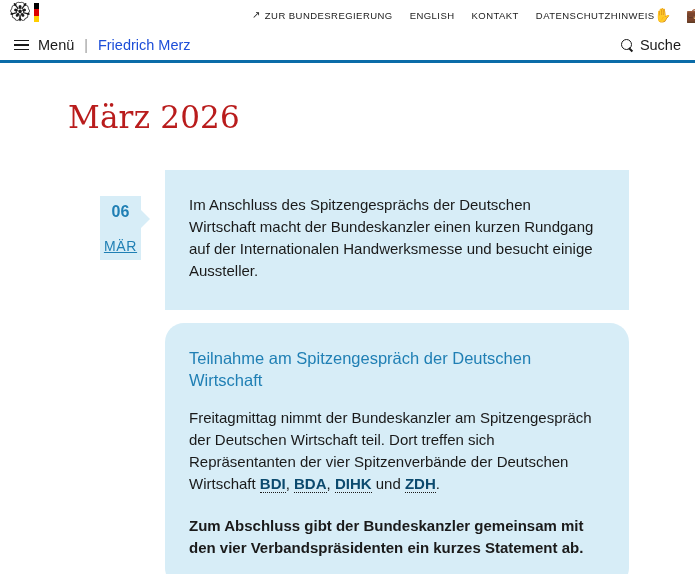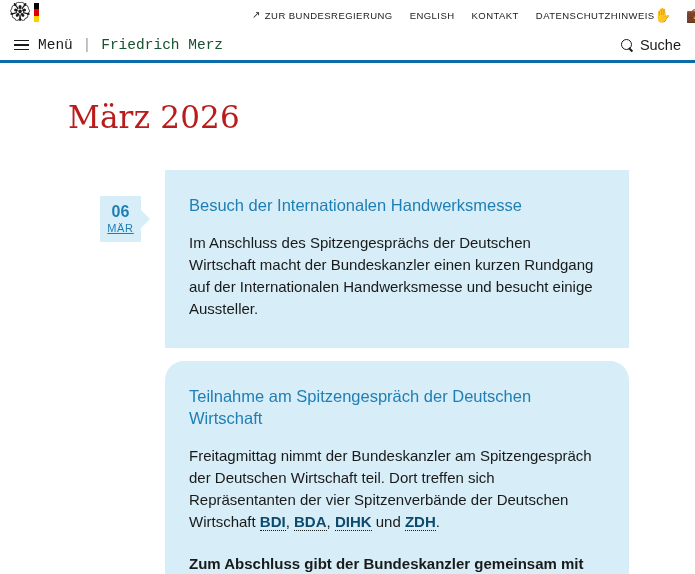--- a/index.html
+++ b/index.html
@@ -91,40 +91,39 @@
     align-items: center;
     padding: 0 14px 0 14px;
     border-bottom: 3px solid #0b6ca8;
   }
   .menu-left {
     display: flex;
     align-items: center;
     gap: 9px;
     font-size: 14.5px;
     color: #1a1a1a;
-    font-family: Liberation Mono, monospace;
   }
   .burger {
     display: inline-flex;
     flex-direction: column;
     justify-content: center;
     gap: 3px;
     width: 15px;
     height: 13px;
     cursor: pointer;
   }
   .burger span {
     display: block;
     height: 1.6px;
     width: 100%;
     background: #1a1a1a;
   }
   .menu-label { font-size: 14.5px; color: #1a1a1a; }
   .menu-sep { color: #9a9a9a; font-size: 14px; padding: 0 1px; }
-  .menu-person { font-size: 14.5px; color: #14532d; }
+  .menu-person { font-size: 14.5px; color: #1d4ed8; }
   .search-area {
     margin-left: auto;
     display: flex;
     align-items: center;
     gap: 6px;
     font-size: 14.5px;
     color: #1a1a1a;
     cursor: pointer;
   }
   .search-icon {
@@ -188,23 +187,23 @@
     position: relative;
     z-index: 2;
   }
   .date-day {
     font-size: 16px;
     font-weight: bold;
     line-height: 17px;
     color: #1f7fb4;
   }
   .date-month {
-    font-size: 11px;
+    font-size: 14px;
     letter-spacing: 0.7px;
-    margin-top: 2px;
+    margin-top: 18px;
     color: #1f7fb4;
     text-transform: uppercase;
     text-decoration: underline;
   }
   .date-arrow {
     position: absolute;
     top: 40px;
     left: 41px;
     width: 0; height: 0;
     border-top: 9px solid transparent;
@@ -299,21 +298,20 @@
 
   <div class="events">
 
     <div class="event">
       <div class="date-box">
         <div class="date-day">06</div>
         <div class="date-month">MÄR</div>
       </div>
       <div class="date-arrow"></div>
       <div class="card">
-        <h2 class="card-title">Besuch der Internationalen Handwerksmesse</h2>
         <p class="card-text">Im Anschluss des Spitzengesprächs der Deutschen Wirtschaft macht der Bundeskanzler einen kurzen Rundgang auf der Internationalen Handwerksmesse und besucht einige Aussteller.</p>
       </div>
     </div>
 
     <div class="event">
       <div class="card" style="margin-left:65px;border-radius:19px;">
         <h2 class="card-title">Teilnahme am Spitzengespräch der Deutschen Wirtschaft</h2>
         <p class="card-text">
           <span>Freitagmittag nimmt der Bundeskanzler am Spitzengespräch der Deutschen Wirtschaft teil. Dort treffen sich Repräsentanten der vier Spitzenverbände der Deutschen Wirtschaft </span><a class="abbr" href="#">BDI</a><span>, </span><a class="abbr" href="#">BDA</a><span>, </span><a class="abbr" href="#">DIHK</a><span> und </span><a class="abbr" href="#">ZDH</a><span>.</span>
         </p>

